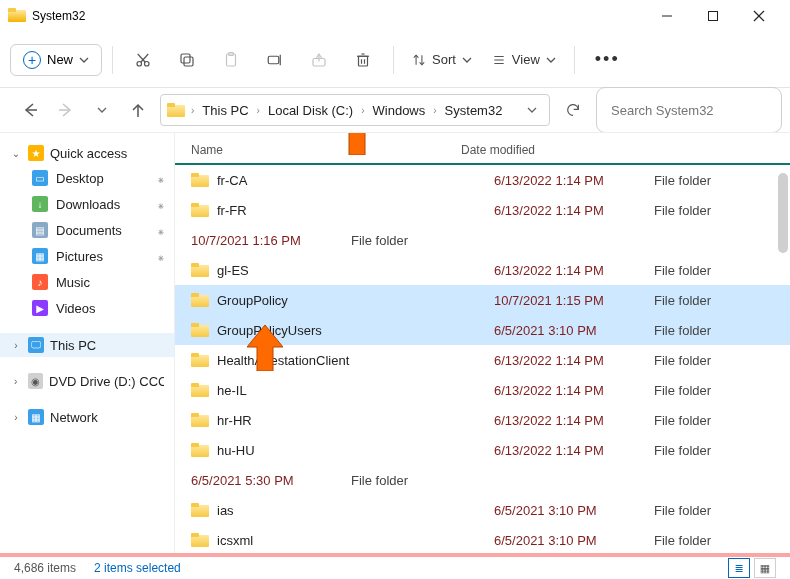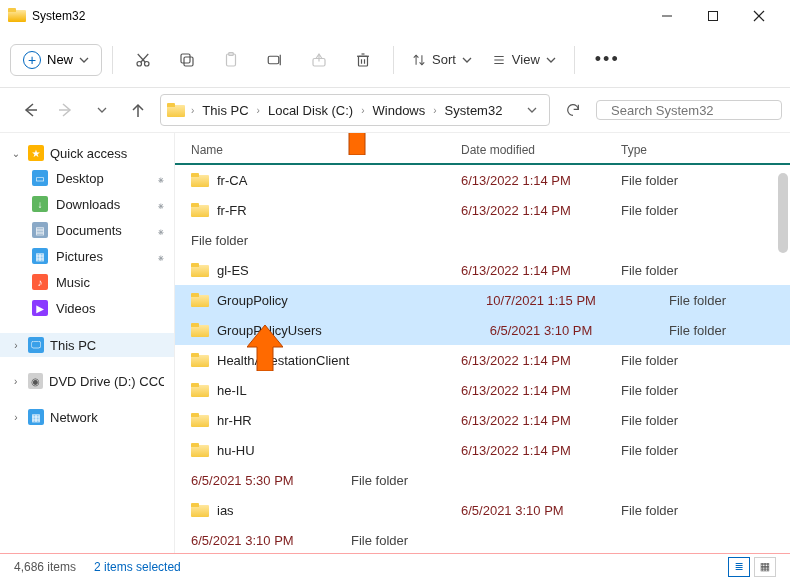--- a/index.html
+++ b/index.html
@@ -24,47 +24,47 @@
 
 
 .addr-row { height: 44px; display:flex; align-items:center; padding:0 8px 0 16px; gap:8px; }
 .nav-arrow { width:28px; height:28px; display:flex; align-items:center; justify-content:center; color:#666; border-radius:4px; }
 .nav-arrow.dis { color:#c0c0c0; }
 .breadcrumb { flex:1; height:32px; border:1px solid #d0d0d0; border-radius:4px; display:flex; align-items:center; padding:0 6px; gap:2px; font-size:13px; position:relative; }
 .bc-seg { padding:2px 4px; color:#222; }
 .bc-sep { color:#888; font-size:10px; padding:0 2px; }
 .bc-chev { margin-left:auto; color:#666; padding:0 6px; }
 .refresh { width:30px; height:30px; display:flex; align-items:center; justify-content:center; color:#555; }
-.search { width:186px; height:20px; border:1px solid #d0d0d0; border-radius:4px; display:flex; align-items:center; padding:0 8px; gap:6px; color:#777; font-size:13px; }
+.search { width:186px; height:46px; border:1px solid #d0d0d0; border-radius:9px; display:flex; align-items:center; padding:0 8px; gap:6px; color:#777; font-size:13px; }
 .search input { border:none; outline:none; flex:1; font-size:13px; color:#333; background:transparent; }
 
 
 .body { flex:1; display:flex; overflow:hidden; border-top:1px solid #eee; }
 .sidebar { width:175px; border-right:1px solid #eee; padding:8px 0; overflow:hidden; }
 .nav-group-hdr { display:flex; align-items:center; gap:6px; padding:4px 10px; font-size:13px; color:#222; }
 .nav-item { display:flex; align-items:center; gap:8px; padding:5px 10px 5px 32px; font-size:13px; color:#222; position:relative; }
 .nav-item .pin { margin-left:auto; color:#9aa0a6; font-size:11px; }
 .expand { width:12px; color:#666; font-size:10px; display:inline-block; text-align:center;}
 
 
 .filepane { flex:1; position:relative; overflow:hidden; }
 .cols { display:flex; padding:10px 16px 6px 16px; font-size:12px; color:#555; border-bottom:2px solid #0f766e; }
 .col-name { width:270px; }
 .col-date { width:160px; }
 .col-type { flex:1; }
 .rows { overflow:hidden; }
 .row { display:flex; align-items:center; padding:5px 16px; font-size:13px; color:#222; height:30px; }
-.row.selected { background:#cde8ff;text-align:center; }
-.row .cell-name { width:270px; display:flex; align-items:center; gap:8px; }
+.row.selected { background:#cde8ff; }
+.row .cell-name { width:303px; display:flex; align-items:center; gap:8px; }
 .row .cell-date { width:160px; color:#7f1d1d; }
 .row .cell-type { flex:1; color:#444; }
 .scrollbar { position:absolute; right:2px; top:40px; width:10px; height:80px; background:#cfcfcf; border-radius:5px; }
 
 
-.status { height:26px; border-top:1px solid #fca5a5; display:flex; align-items:center; padding:0 14px; gap:18px; font-size:12px; color:#555; }
+.status { height:26px; border-top:4px solid #fca5a5; display:flex; align-items:center; padding:0 14px; gap:18px; font-size:12px; color:#555; }
 .status .right { margin-left:auto; display:flex; gap:4px; }
 .viewmode { width:22px; height:20px; border:1px solid #d0d0d0; display:flex; align-items:center; justify-content:center; font-size:11px; color:#555; }
 .viewmode.active { border-color:#0067c0; color:#0067c0; }
 
 
 .fico { width:18px; height:14px; position:relative; display:inline-block; }
 .fico::before { content:""; position:absolute; left:0; top:2px; width:18px; height:12px; background:linear-gradient(#ffe79e,#f7c944); border-radius:1px; }
 .fico::after { content:""; position:absolute; left:0; top:0; width:8px; height:4px; background:#f7c944; border-radius:1px 1px 0 0; }
 .fico-big::before { background:linear-gradient(#ffe79e,#f5b301); }
 
@@ -298,40 +298,40 @@
       <span class="expand">›</span>
       <span class="sic i-net">▦</span>
       <span>Network</span>
     </div>
   </div>
 
   <div class="filepane">
     <div class="cols">
       <div class="col-name">Name</div>
       <div class="col-date">Date modified</div>
-      <div class="col-type">Type</div>
     </div>
     <div class="rows" id="rows">
         <div class="row">
           <div class="cell-name">
             <span class="fico"></span>
             <span>fr-CA</span>
           </div>
           <div class="cell-date">6/13/2022 1:14 PM</div>
           <div class="cell-type">File folder</div>
         </div>
         <div class="row">
           <div class="cell-name">
             <span class="fico"></span>
             <span>fr-FR</span>
           </div>
           <div class="cell-date">6/13/2022 1:14 PM</div>
           <div class="cell-type">File folder</div>
         </div>
         <div class="row">
+          <div class="cell-date">10/7/2021 1:16 PM</div>
           <div class="cell-type">File folder</div>
         </div>
         <div class="row">
           <div class="cell-name">
             <span class="fico"></span>
             <span>gl-ES</span>
           </div>
           <div class="cell-date">6/13/2022 1:14 PM</div>
           <div class="cell-type">File folder</div>
         </div>
@@ -389,20 +389,24 @@
         </div>
         <div class="row">
           <div class="cell-name">
             <span class="fico"></span>
             <span>ias</span>
           </div>
           <div class="cell-date">6/5/2021 3:10 PM</div>
           <div class="cell-type">File folder</div>
         </div>
         <div class="row">
+          <div class="cell-name">
+            <span class="fico"></span>
+            <span>icsxml</span>
+          </div>
           <div class="cell-date">6/5/2021 3:10 PM</div>
           <div class="cell-type">File folder</div>
         </div>
       </div>
     <div class="scrollbar"></div>
 
     <div class="annot" style="left:164px; top:-24px;">
       <svg width="36" height="46">
           <polygon points="18,0 36,22 26,22 26,46 10,46 10,22 0,22" fill="#ff6a00" stroke="#b84500" stroke-width="1"></polygon>
         </svg>

